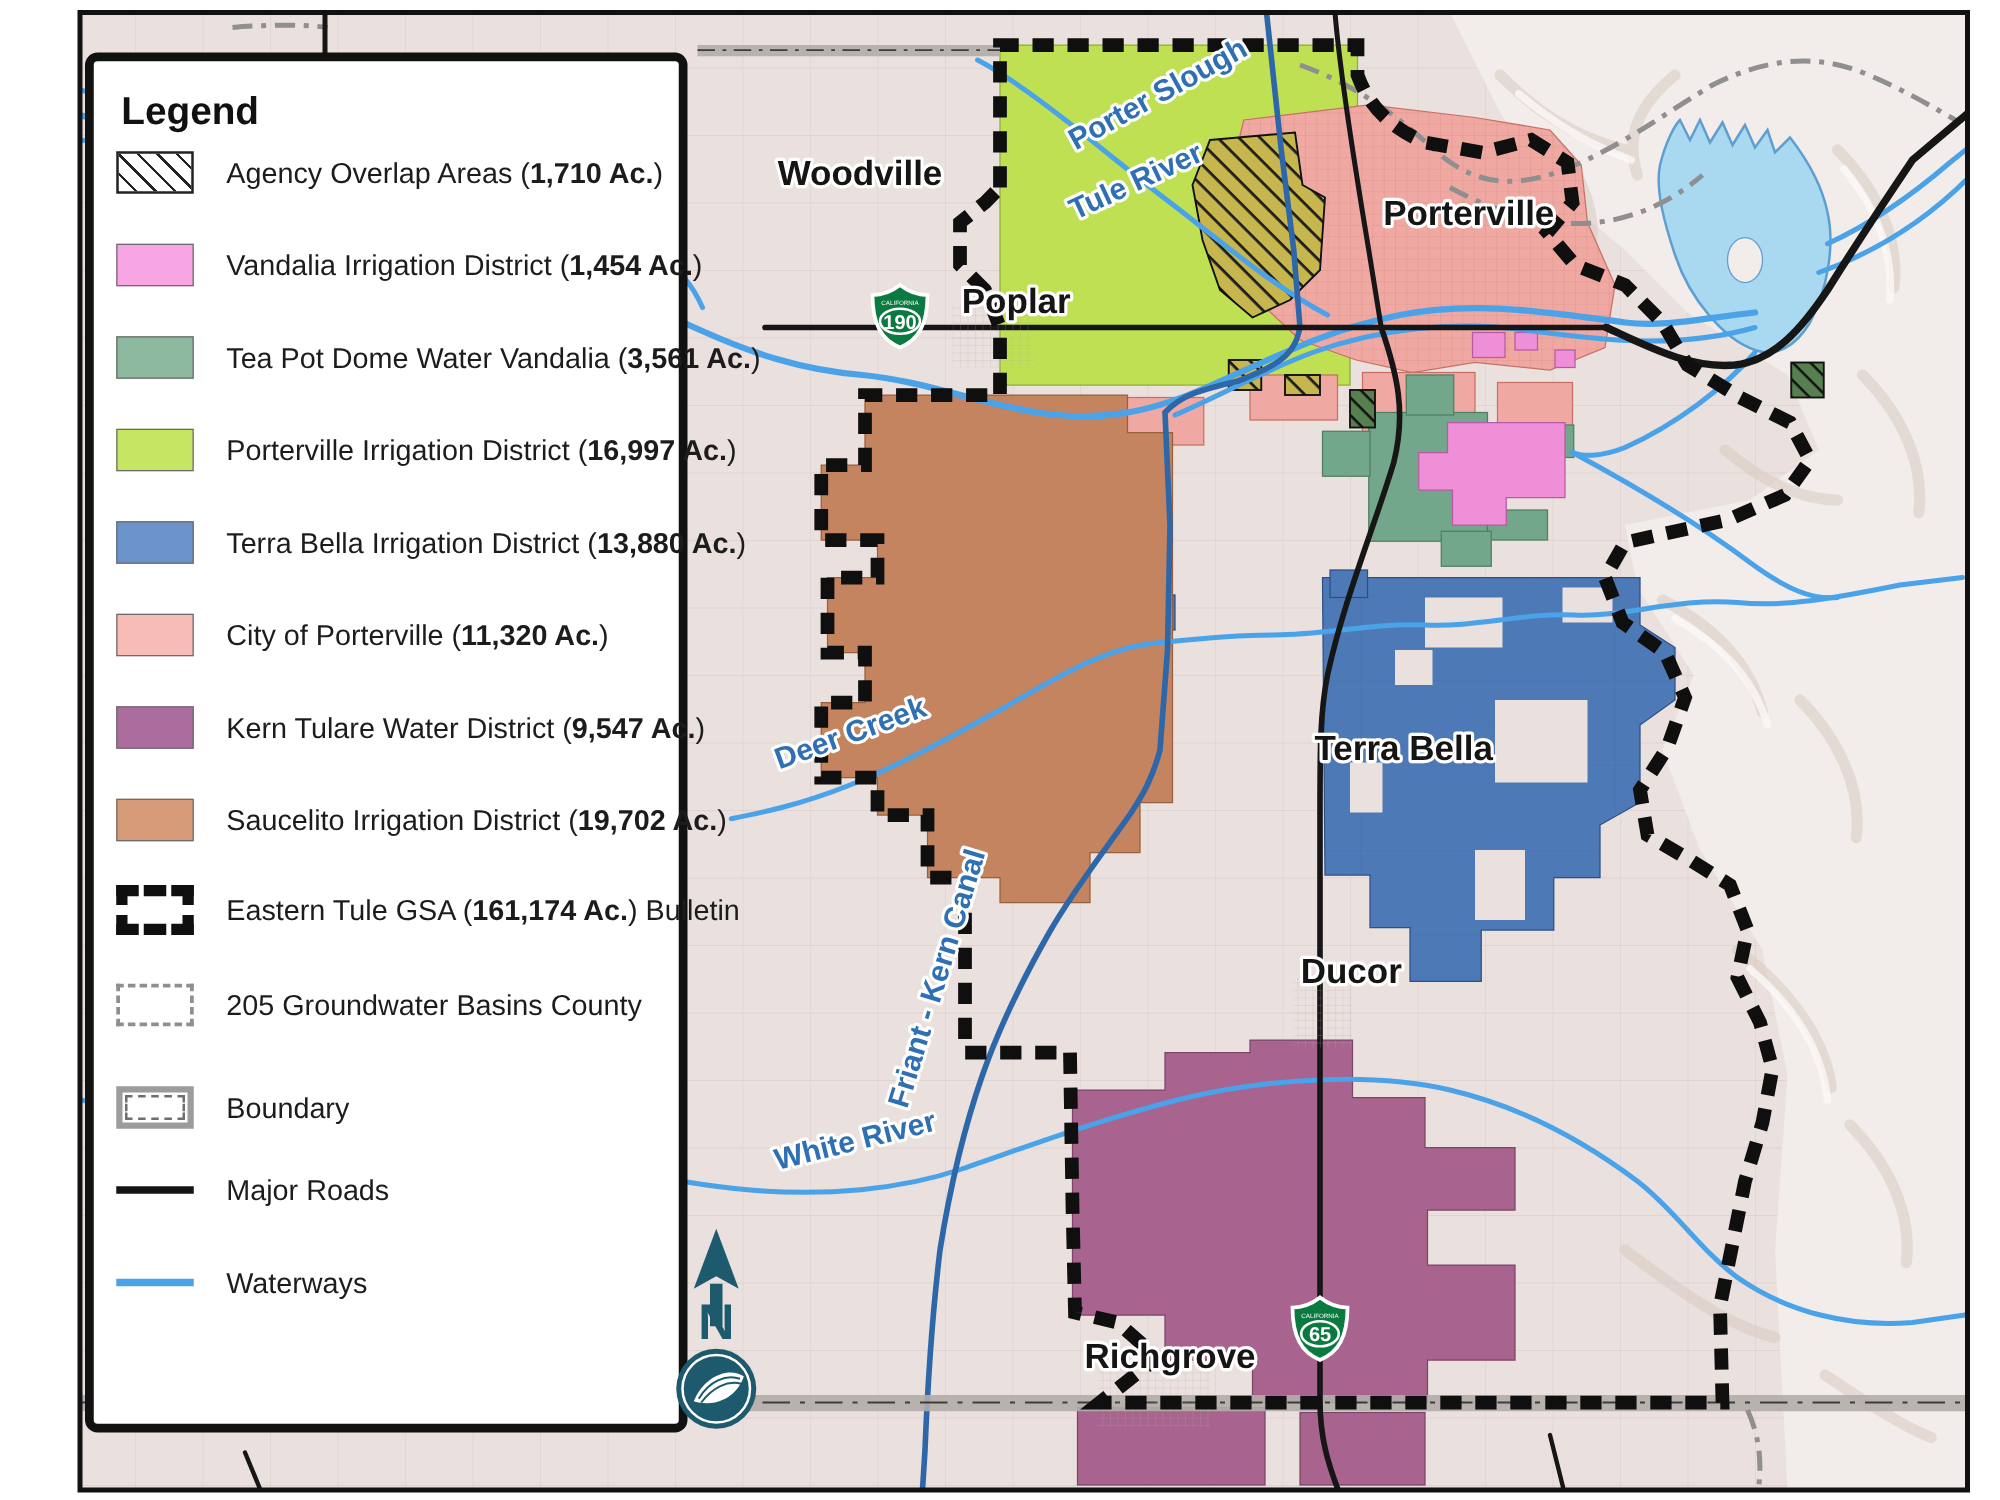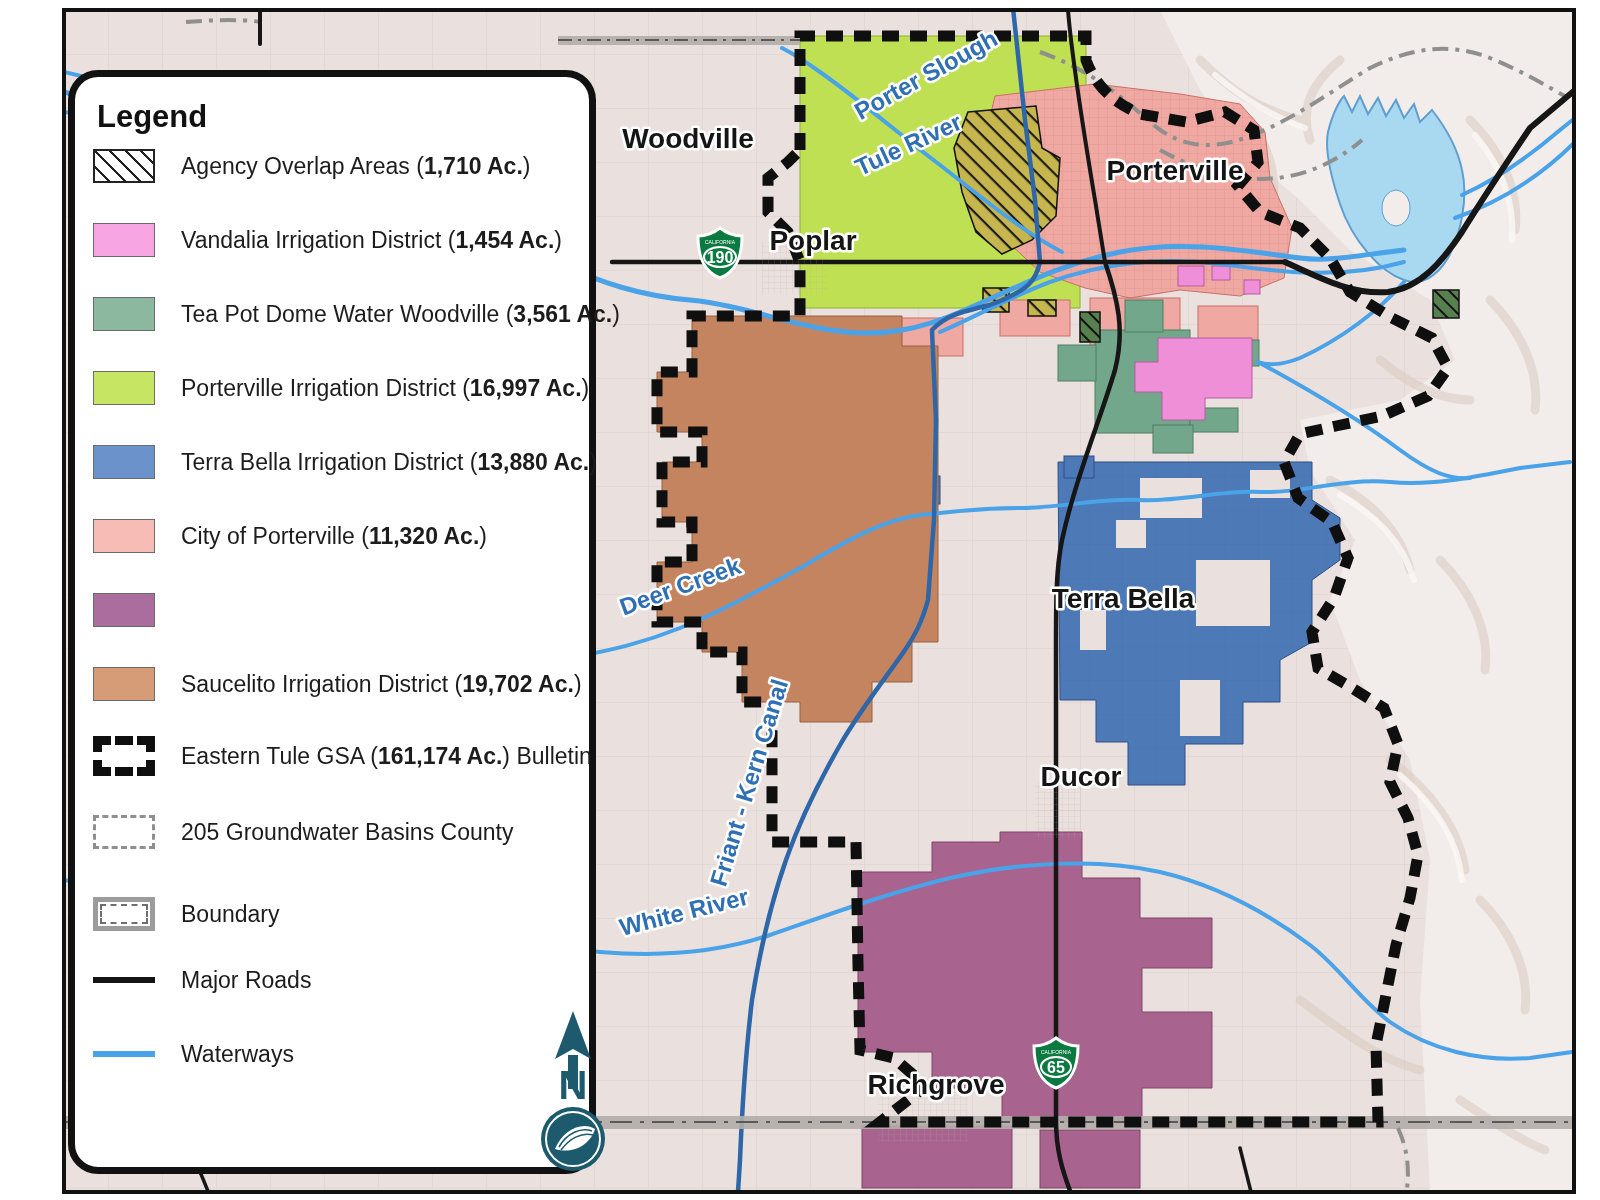--- a/index.html
+++ b/index.html
@@ -1,21 +1,21 @@
 <!DOCTYPE html>
 <html><head>
 <meta charset="utf-8">
 <style>
   html,body{margin:0;padding:0;background:#ffffff;}
   #stage{position:relative;width:1600px;height:1200px;background:#ffffff;overflow:hidden;
          font-family:"Liberation Sans", sans-serif;}
   #mapsvg{position:absolute;left:0;top:0;}
   
-  #legend{position:absolute;left:68px;top:42px;width:528px;height:1104px;background:#ffffff;
-          border:7px solid #111;border-radius:30px;box-sizing:border-box;z-index:10;margin-top:28px;}
+  #legend{position:absolute;left:68px;top:42px;width:482px;height:1104px;background:#ffffff;
+          border:7px solid #111;border-radius:10px;box-sizing:border-box;z-index:10;}
   #legend .title{position:absolute;left:22px;top:22px;font-size:31px;font-weight:bold;color:#111;}
   .lrow{position:absolute;left:18px;height:38px;display:flex;align-items:center;}
   .lrow .sw{width:62px;height:34px;box-sizing:border-box;flex:none;margin-right:26px;}
   .lrow .lbl{font-size:23px;color:#1c1c1c;white-space:nowrap;}
   .lrow .lbl b{font-weight:bold;}
   .sw.hatch{border:2px solid #222;background:repeating-linear-gradient(45deg,#ffffff 0 9px,#222 9px 11px);}
   .sw.plain{border:1px solid #6b6b6b;}
   .sw.gsa{border:9px dashed #0f0f0f;background:#fff;height:40px;}
   .sw.basin{border:3px dashed #8f8f8f;background:#fff;}
   .sw.county{border:5px solid #9c9c9c;background:#fff;display:flex;align-items:stretch;}
@@ -266,36 +266,37 @@
   <div class="lrow" style="top:70px">
     <div class="sw hatch"></div>
     <div class="lbl"><span>Agency Overlap Areas (</span><b>1,710 Ac.</b><span>)</span></div>
   </div>
   <div class="lrow" style="top:144px">
     <div class="sw plain" style="background: rgb(248, 165, 228);"></div>
     <div class="lbl"><span>Vandalia Irrigation District (</span><b>1,454 Ac.</b><span>)</span></div>
   </div>
   <div class="lrow" style="top:218px">
     <div class="sw plain" style="background: rgb(140, 184, 160);"></div>
-    <div class="lbl"><span>Tea Pot Dome Water Woodville (</span><b>3,561 Ac.</b><span>)</span></div>
+    <div class="lbl"><span>Tea Pot Dome Water Vandalia (</span><b>3,561 Ac.</b><span>)</span></div>
   </div>
   <div class="lrow" style="top:292px">
     <div class="sw plain" style="background: rgb(198, 229, 98);"></div>
     <div class="lbl"><span>Porterville Irrigation District (</span><b>16,997 Ac.</b><span>)</span></div>
   </div>
   <div class="lrow" style="top:366px">
     <div class="sw plain" style="background: rgb(107, 146, 203);"></div>
     <div class="lbl"><span>Terra Bella Irrigation District (</span><b>13,880 Ac.</b><span>)</span></div>
   </div>
   <div class="lrow" style="top:440px">
     <div class="sw plain" style="background: rgb(246, 188, 181);"></div>
     <div class="lbl"><span>City of Porterville (</span><b>11,320 Ac.</b><span>)</span></div>
   </div>
   <div class="lrow" style="top:514px">
     <div class="sw plain" style="background: rgb(170, 109, 158);"></div>
+    <div class="lbl"><span>Kern Tulare Water District (</span><b>9,547 Ac.</b><span>)</span></div>
   </div>
   <div class="lrow" style="top:588px">
     <div class="sw plain" style="background: rgb(213, 156, 119);"></div>
     <div class="lbl"><span>Saucelito Irrigation District (</span><b>19,702 Ac.</b><span>)</span></div>
   </div>
   <div class="lrow" style="top:660px">
     <div class="sw gsa"></div>
     <div class="lbl"><span>Eastern Tule GSA (</span><b>161,174 Ac.</b><span>) Bulletin</span></div>
   </div>
   <div class="lrow" style="top:736px">

